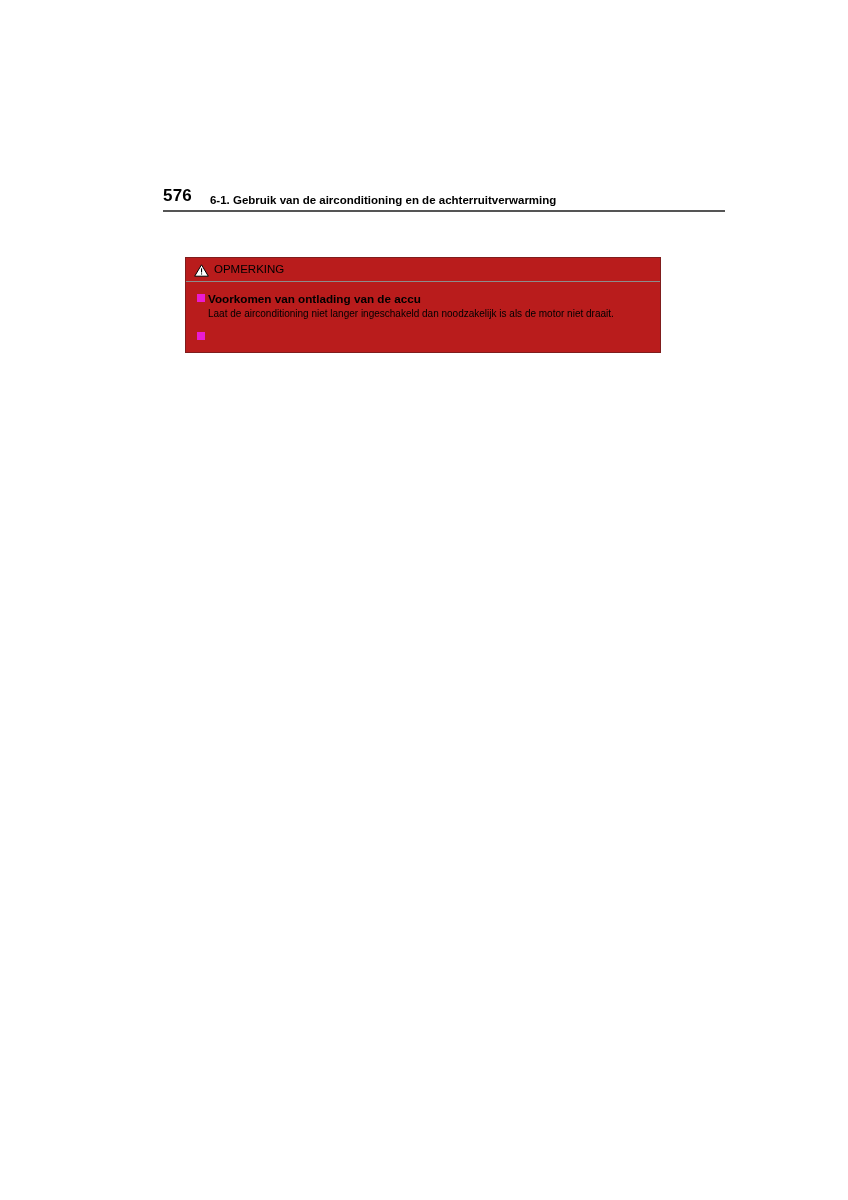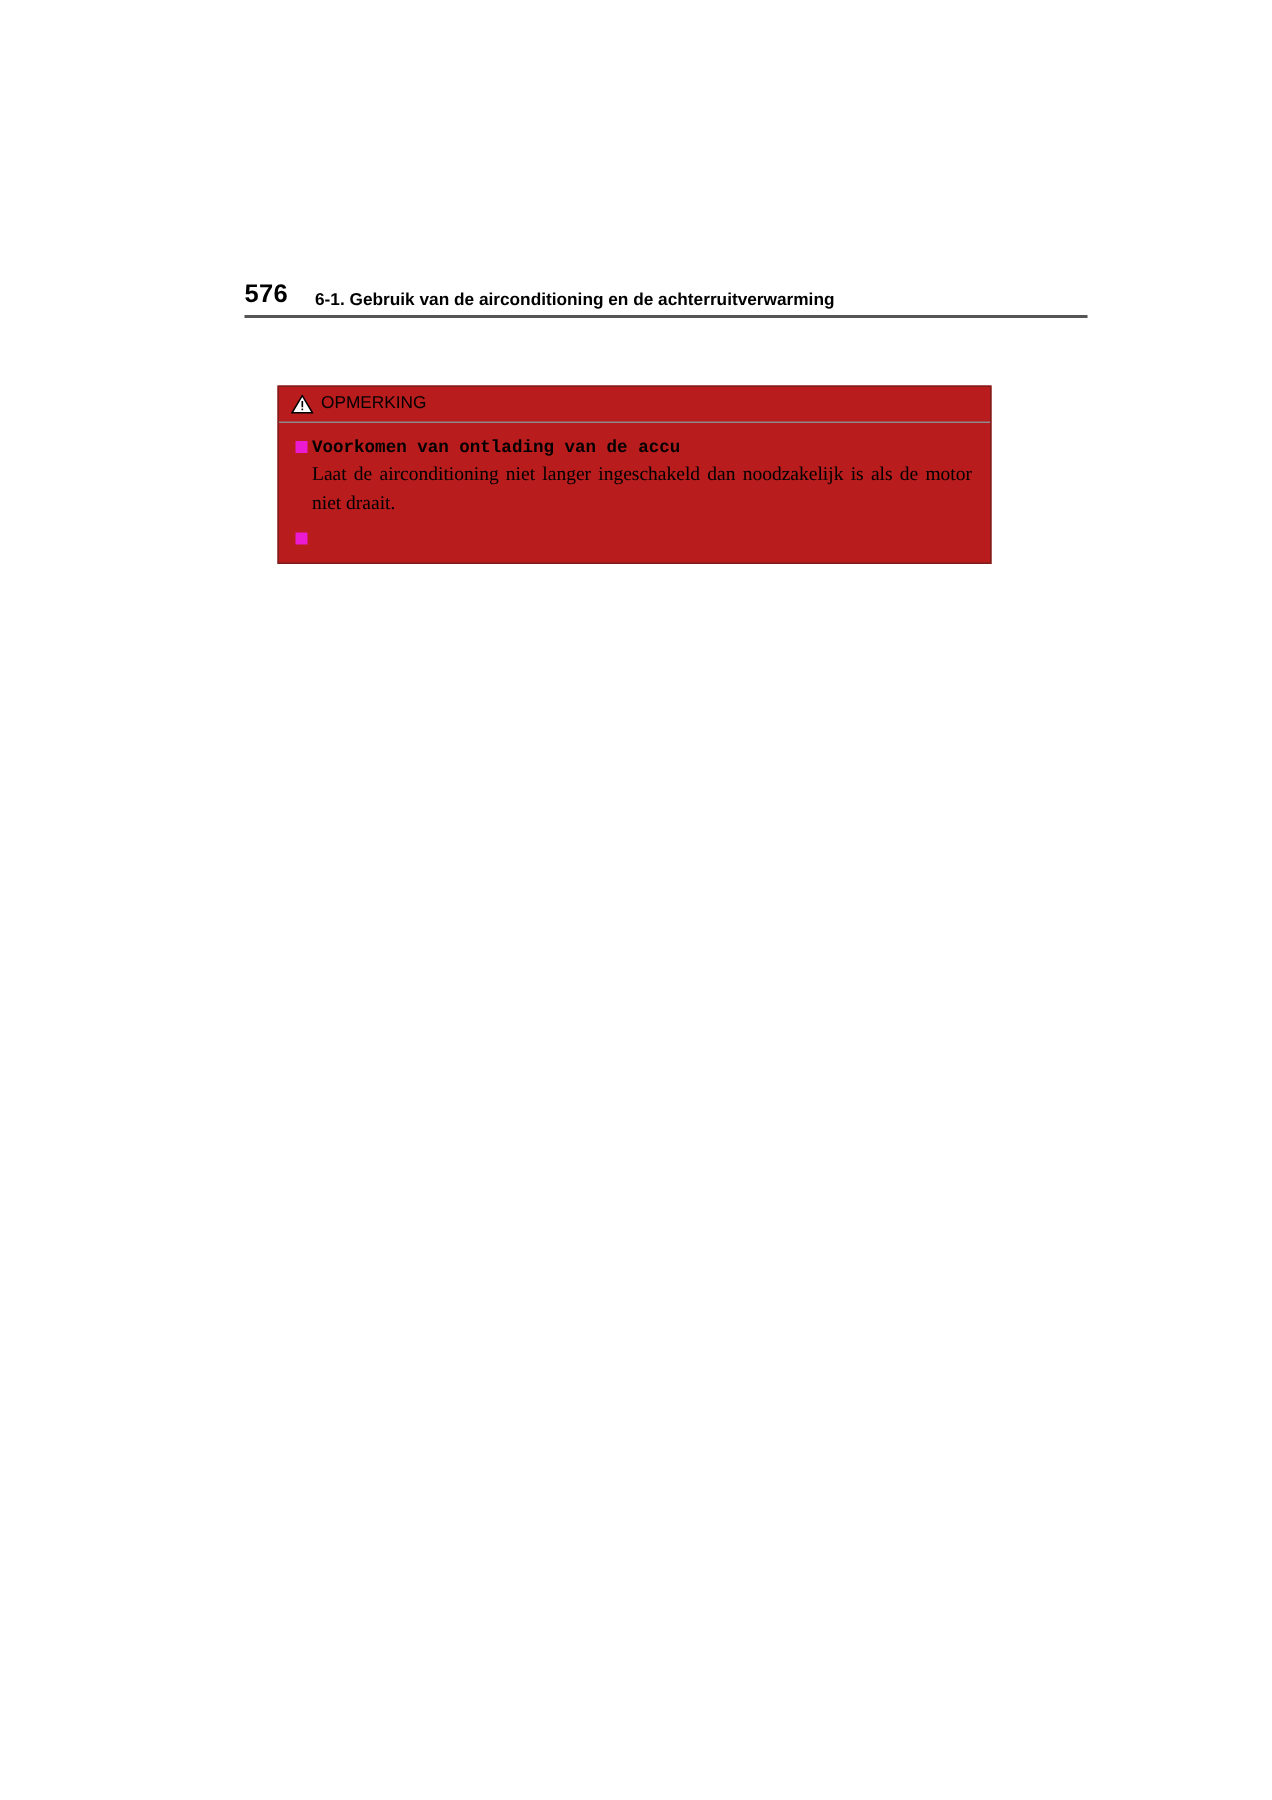--- a/index.html
+++ b/index.html
@@ -102,30 +102,28 @@
     height: 8px;
     background: #ea1bd2;
     margin-top: 3px;
     margin-right: 3px;
     flex: none;
   }
   .item-title {
     font-size: 11.7px;
     font-weight: bold;
     line-height: 1.3;
-    font-family: Liberation Mono, monospace;
   }
   .item-text {
-    font-size: 13px;
+    font-size: 10px;
     line-height: 1.42;
     text-align: justify;
     margin-top: 1px;
     padding-left: 11px;
     padding-right: 1px;
-    font-family: Liberation Serif, serif;
   }
 </style>
 </head>
 <body>
 
 <div class="page">
 
   <div class="page-header">
     <span class="page-number">576</span>
     <span class="header-title">6-1. Gebruik van de airconditioning en de achterruitverwarming</span>

